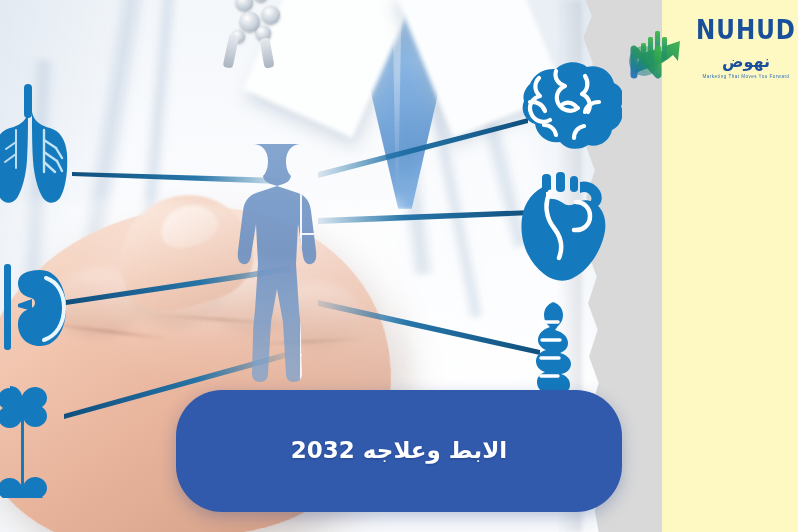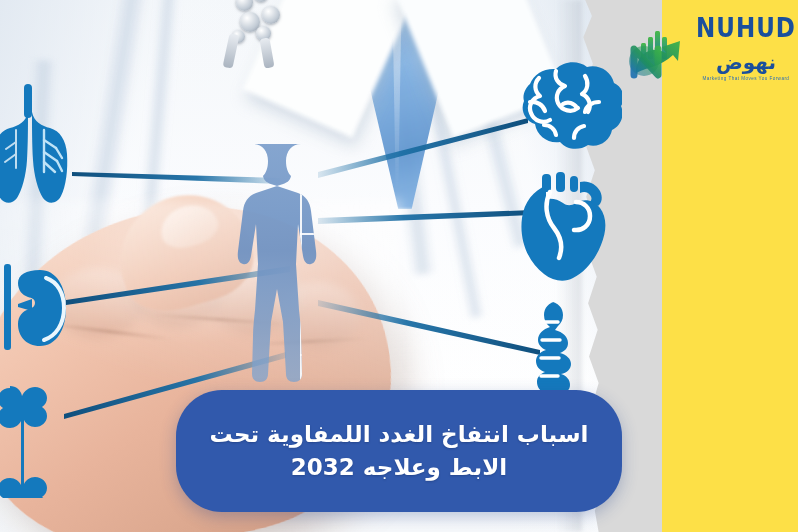--- a/index.html
+++ b/index.html
@@ -1,21 +1,21 @@
 <!DOCTYPE html>
 <html><head>
 <meta charset="utf-8">
 <style>
   html,body{margin:0;padding:0;}
   body{
     width:798px;height:532px;overflow:hidden;
     font-family:"Liberation Sans", sans-serif;
     background:#d9d9d9;
   }
-  #stage{position:relative;width:798px;height:532px;overflow:hidden;background:#fde047;}
+  #stage{position:relative;width:798px;height:532px;overflow:hidden;background:#fef9c3;}
 
   
   .photo{position:absolute;left:0;top:0;width:640px;height:532px;overflow:hidden;}
   .coat{
     position:absolute;inset:0;
     background:
       linear-gradient(105deg,rgba(223,231,240,.85) 0%,rgba(247,250,253,.25) 22%,rgba(255,255,255,0) 45%),
       linear-gradient(255deg,rgba(206,218,232,.75) 0%,rgba(250,252,255,.2) 20%,rgba(255,255,255,0) 48%),
       linear-gradient(180deg,#f4f7fa 0%,#fbfcfe 40%,#ffffff 75%,#f7f9fb 100%);
   }
@@ -112,21 +112,21 @@
   .logo{position:absolute;left:628px;top:8px;width:166px;height:82px;display:flex;align-items:center;gap:6px;}
   .logo-mark{width:62px;height:64px;flex:0 0 62px;}
   .logo-text{display:flex;flex-direction:column;align-items:center;line-height:1;}
   .logo-name{
     font-family:"DejaVu Sans", sans-serif;
     font-weight:700;font-size:23px;letter-spacing:1px;color:#1a4f9c;
     transform:scaleY(1.18);
   }
   .logo-ar{
     font-family:"DejaVu Sans", sans-serif;
-    font-weight:700;font-size:20px;color:#1a4f9c;margin-top:12px;direction:rtl;
+    font-weight:700;font-size:16px;color:#1a4f9c;margin-top:12px;direction:rtl;
   }
   .logo-tag{
     font-family:"Liberation Sans", sans-serif;
     font-size:4.6px;letter-spacing:.45px;color:#2f6fb5;margin-top:5px;white-space:nowrap;
   }
 
   
   .banner{
     position:absolute;left:176px;top:390px;width:446px;height:122px;
     background:#3159ac;border-radius:46px;
@@ -357,17 +357,16 @@
       </svg>
     </div>
     <div class="logo-text">
       <div class="logo-name">NUHUD</div>
       <div class="logo-ar">نهوض</div>
       <div class="logo-tag">Marketing That Moves You Forward</div>
     </div>
   </div>
 
   <div class="banner">
-    <div class="banner-title">اسباب انتفاخ الغدد اللمفاوية تحت</div>
     <div class="banner-title">الابط وعلاجه 2032</div>
   </div>
 
 </div>
 
 </body></html>

